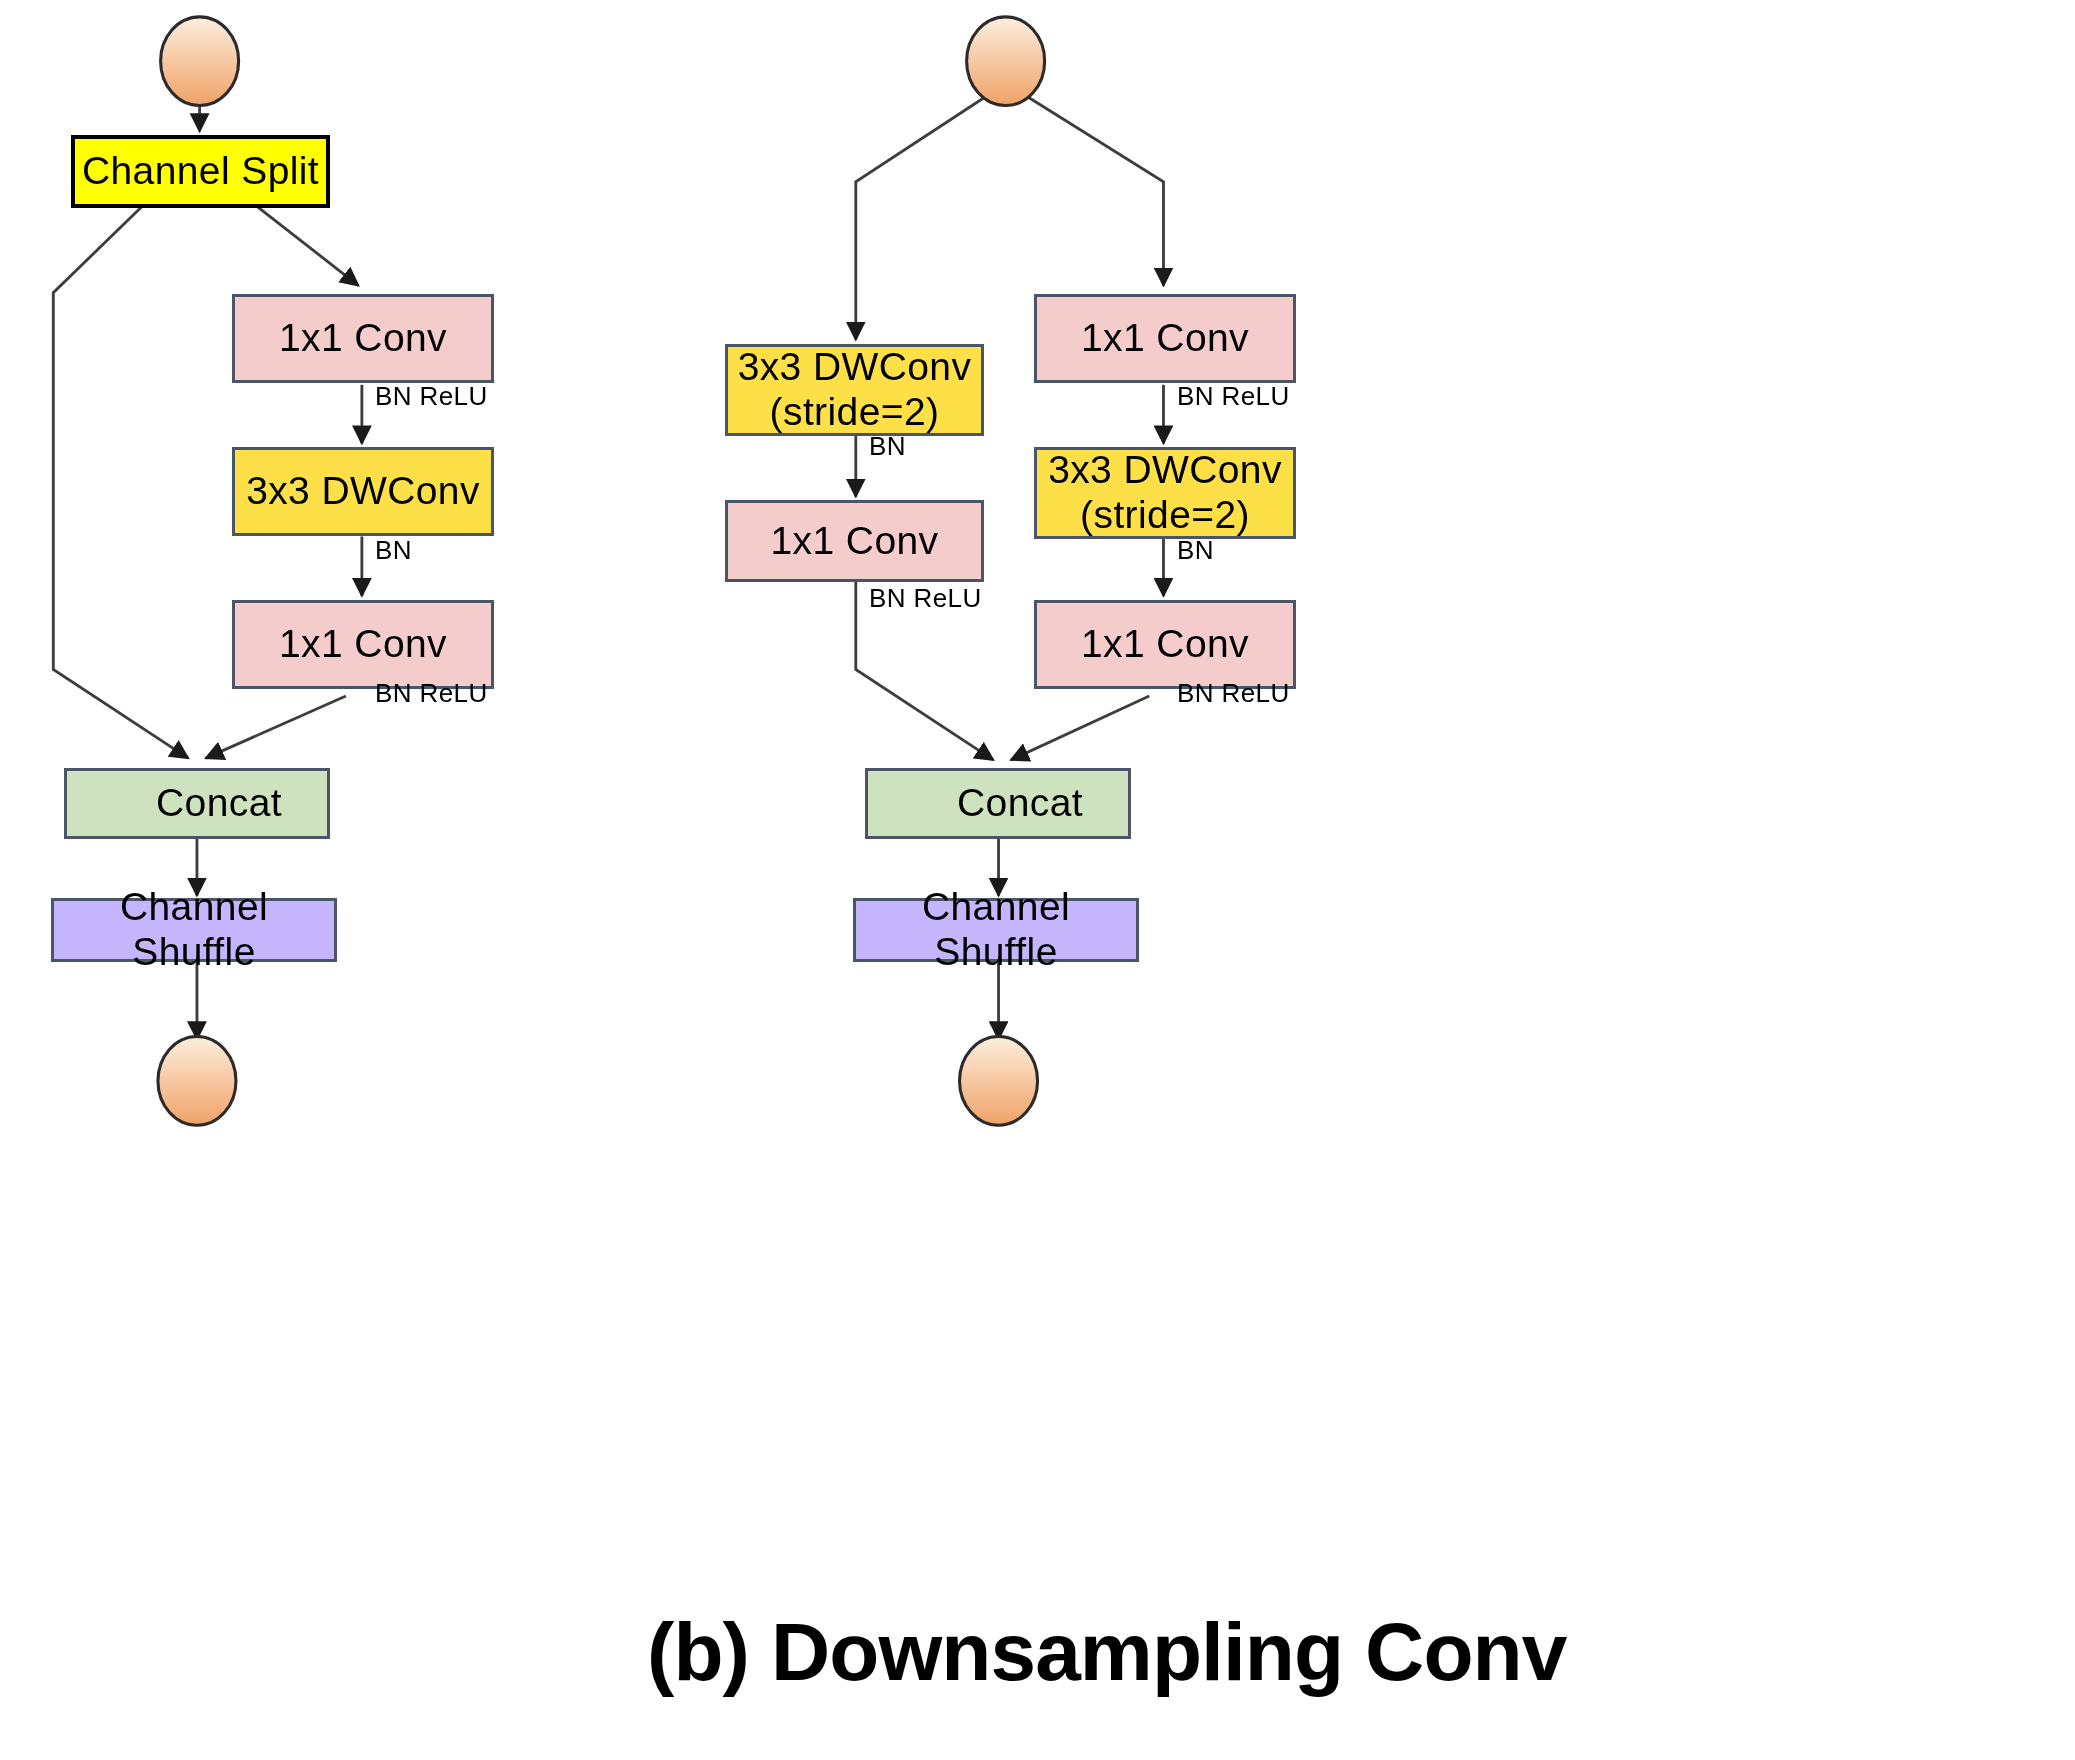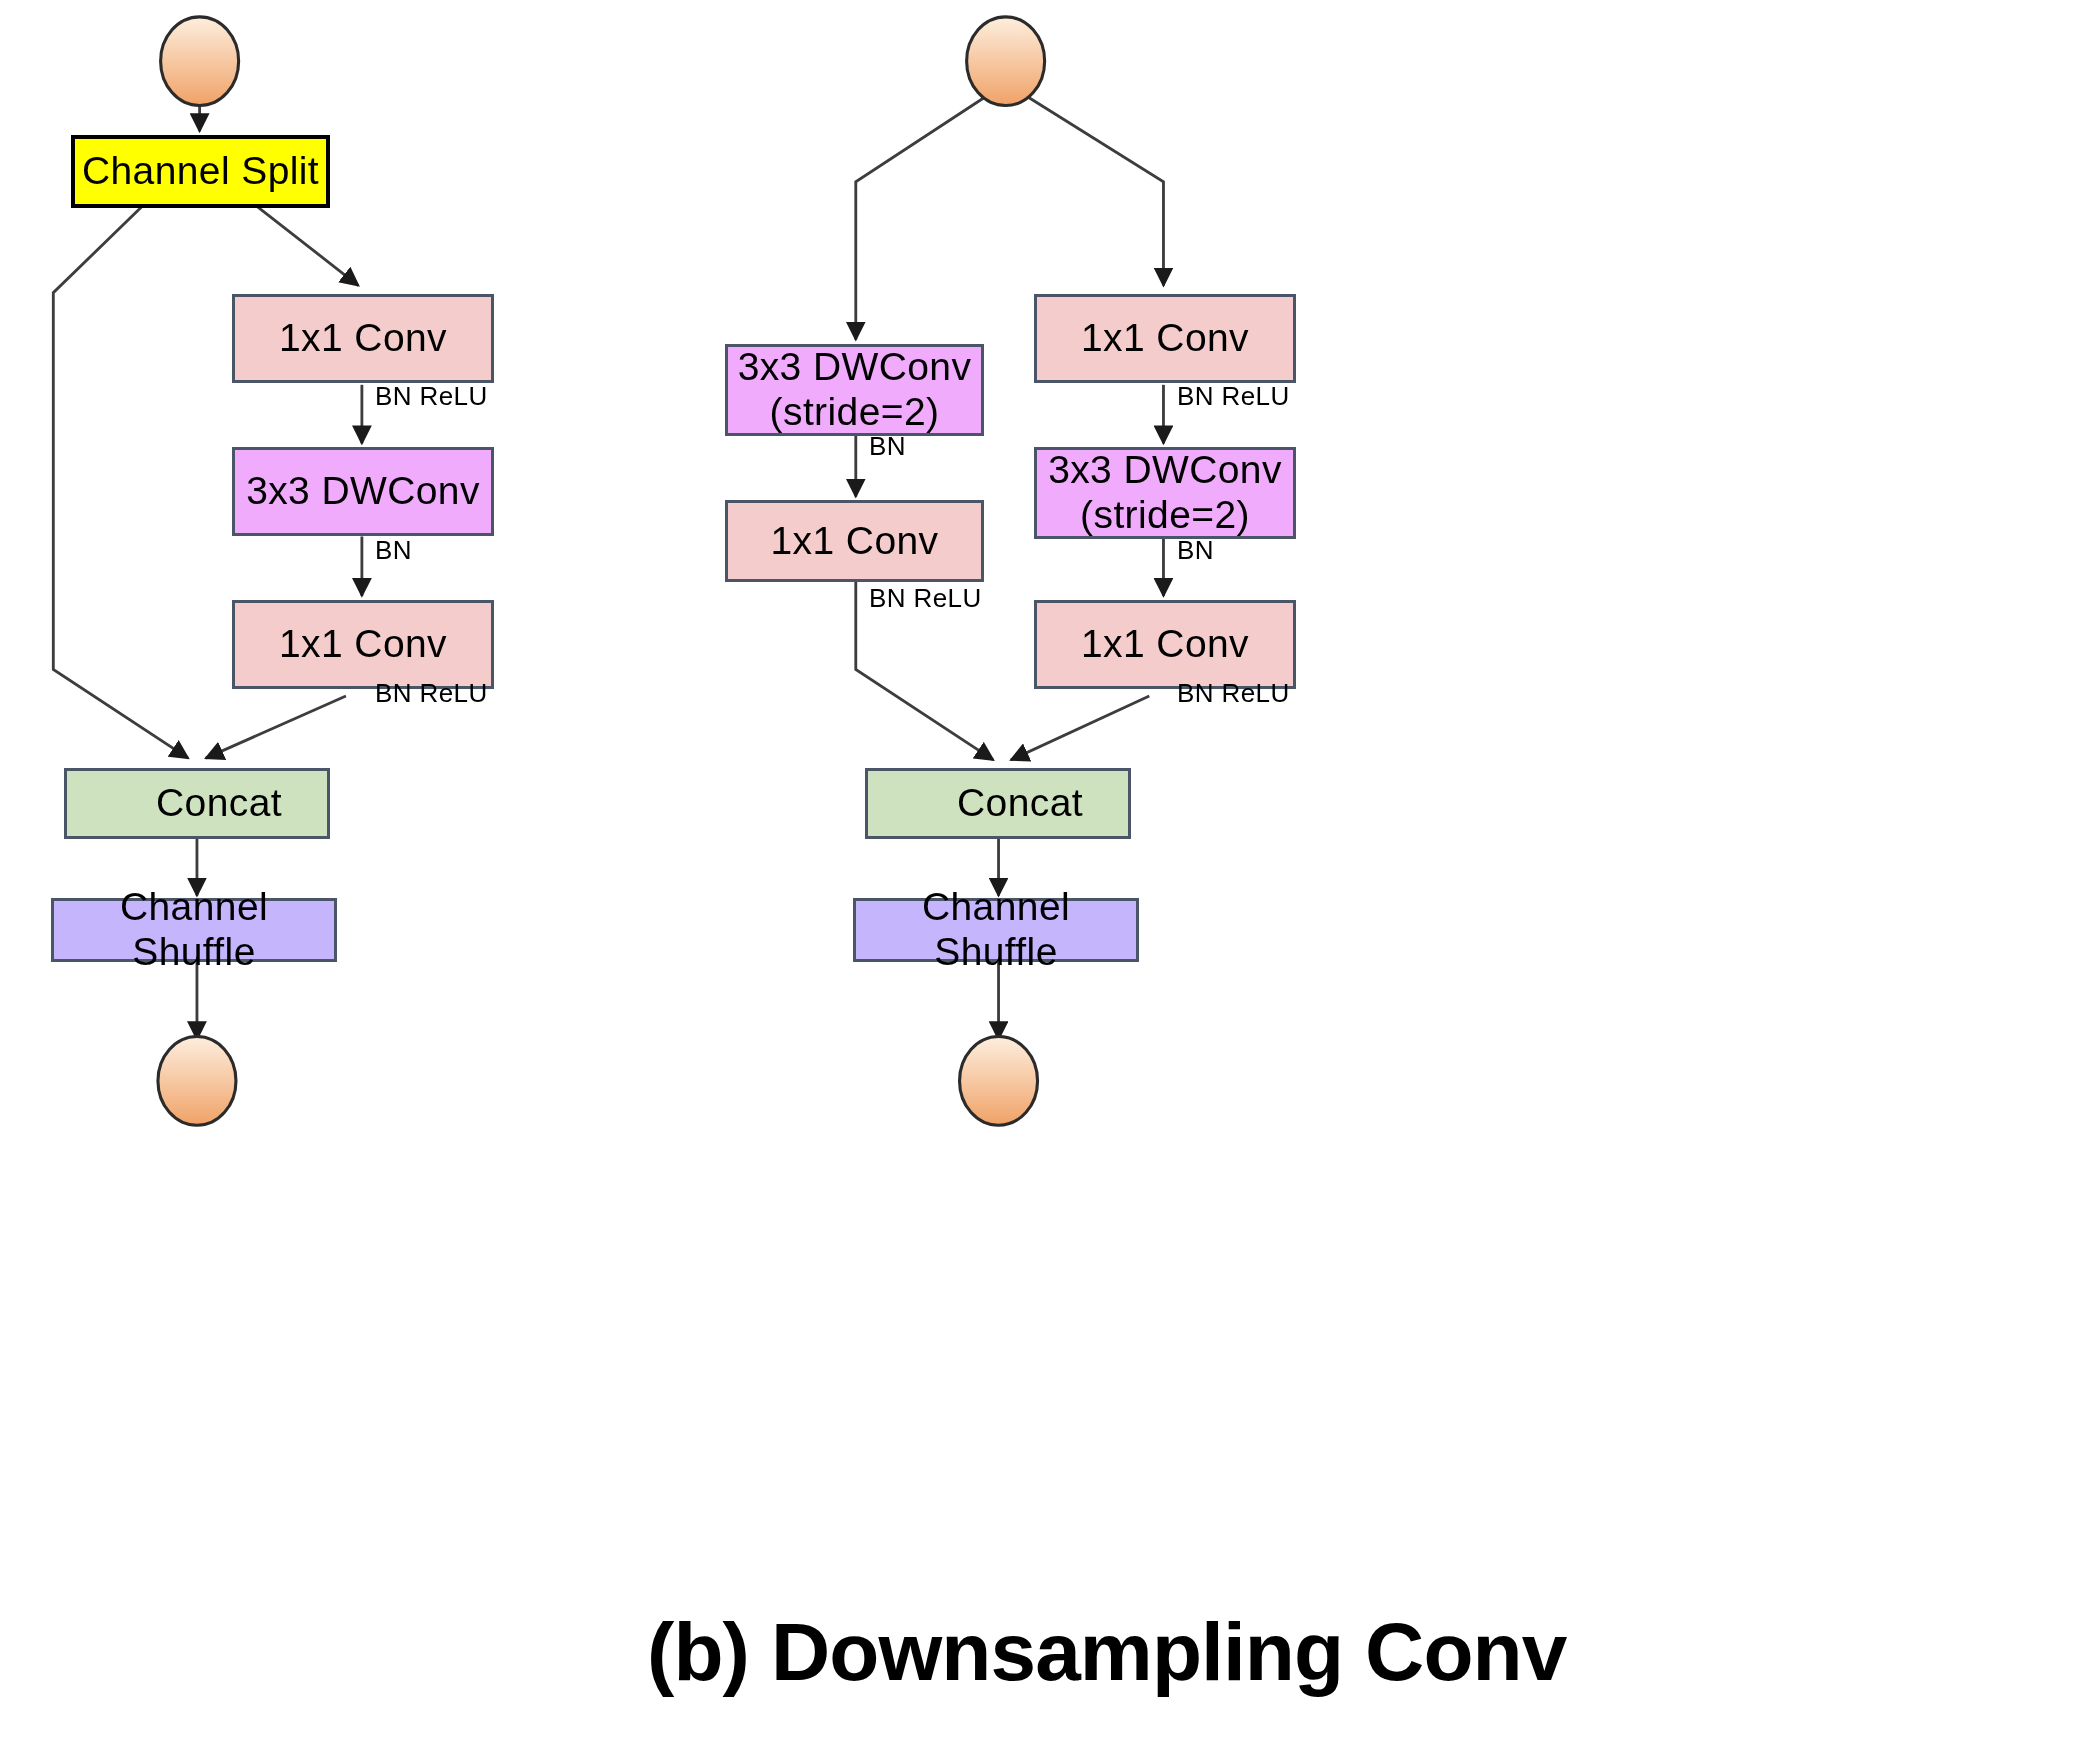--- a/index.html
+++ b/index.html
@@ -39,21 +39,21 @@
     letter-spacing: 0.4px;
   }
   .node-box.yellow-split {
     background: #ffff00;
     border: 4.4px solid #000000;
   }
   .node-box.pink {
     background: #f4cccc;
   }
   .node-box.cream {
-    background: #f0abfc;
+    background: #fde047;
   }
   .node-box.green {
     background: #cfe2c0;
     padding-left: 44px;
   }
   .node-box.blue {
     background: #c4b5fd;
   }
   .edge-label {
     position: absolute;

